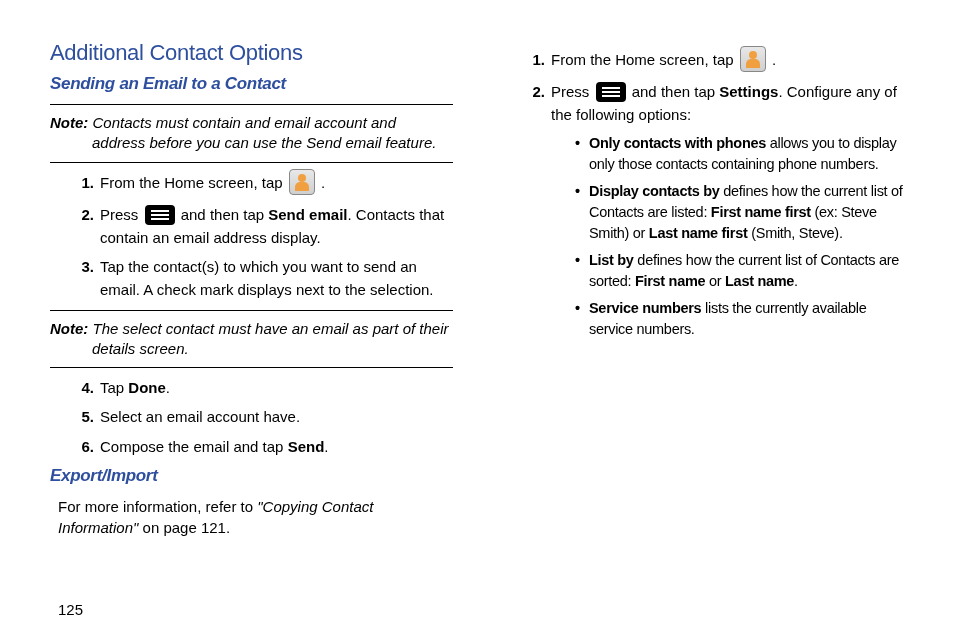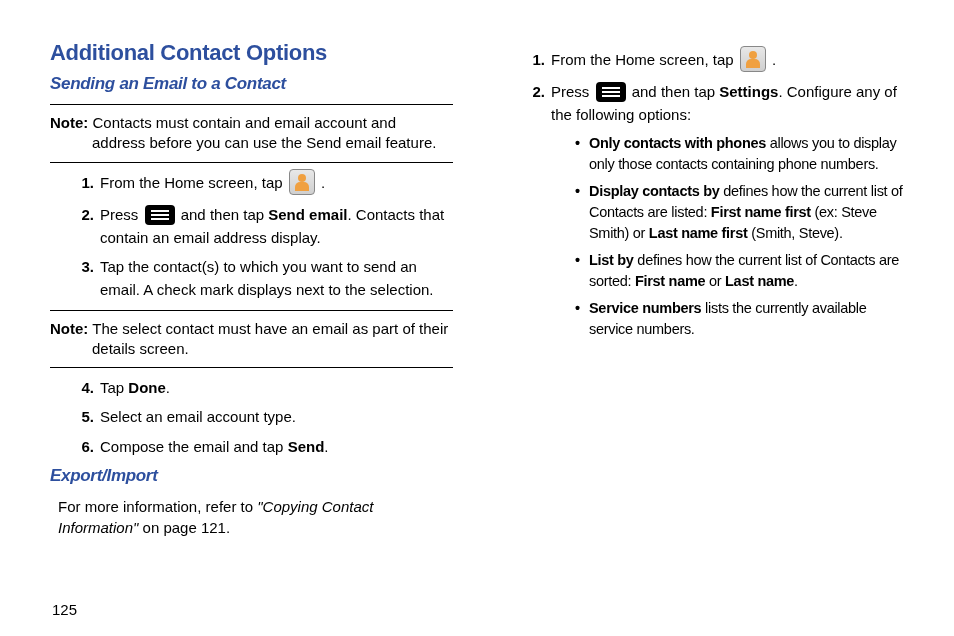--- a/index.html
+++ b/index.html
@@ -17,36 +17,37 @@
     display: flex;
     gap: 48px;
   }
   .col {
     flex: 1;
     min-width: 0;
   }
   h1 {
     color: #2d4f9e;
     font-size: 22px;
-    font-weight: bold;
+    font-weight: normal;
     margin: 0 0 8px 0;
     font-stretch: condensed;
     letter-spacing: -0.3px;
   }
   h2 {
     color: #2d4f9e;
     font-style: italic;
     font-weight: bold;
     font-size: 17px;
     margin: 0 0 10px 0;
     letter-spacing: -0.3px;
   }
   .note {
     margin: 8px 0;
     padding: 0;
+    font-style: italic;
   }
   .note-text {
     padding-left: 42px;
     text-indent: -42px;
     line-height: 1.35;
   }
   hr.rule {
     border: none;
     border-top: 1px solid #000;
     margin: 6px 0;
@@ -138,21 +139,21 @@
     top: 0;
     font-weight: bold;
   }
   .body-indent {
     margin-left: 8px;
     line-height: 1.4;
   }
   .pagenum {
     position: absolute;
     bottom: 18px;
-    left: 52px;
+    left: 58px;
     font-size: 15px;
   }
   b { font-weight: bold; }
   .cond { letter-spacing: -0.3px; }
 </style>
 </head>
 <body>
 
 <div class="columns">
   <div class="col">
@@ -190,21 +191,21 @@
     </div>
     <hr class="rule">
 
     <ol class="steps">
       <li>
         <span class="num">4.</span>
         <span>Tap </span><b>Done</b><span>.</span>
       </li>
       <li>
         <span class="num">5.</span>
-        <span>Select an email account type.</span>
+        <span>Select an email account have.</span>
       </li>
       <li>
         <span class="num">6.</span>
         <span>Compose the email and tap </span><b>Send</b><span>.</span>
       </li>
     </ol>
 
     <h2>Export/Import</h2>
     <div class="body-indent">
       <span>For more information, refer to </span><i>"Copying Contact Information"</i><span> on page 121.</span>

